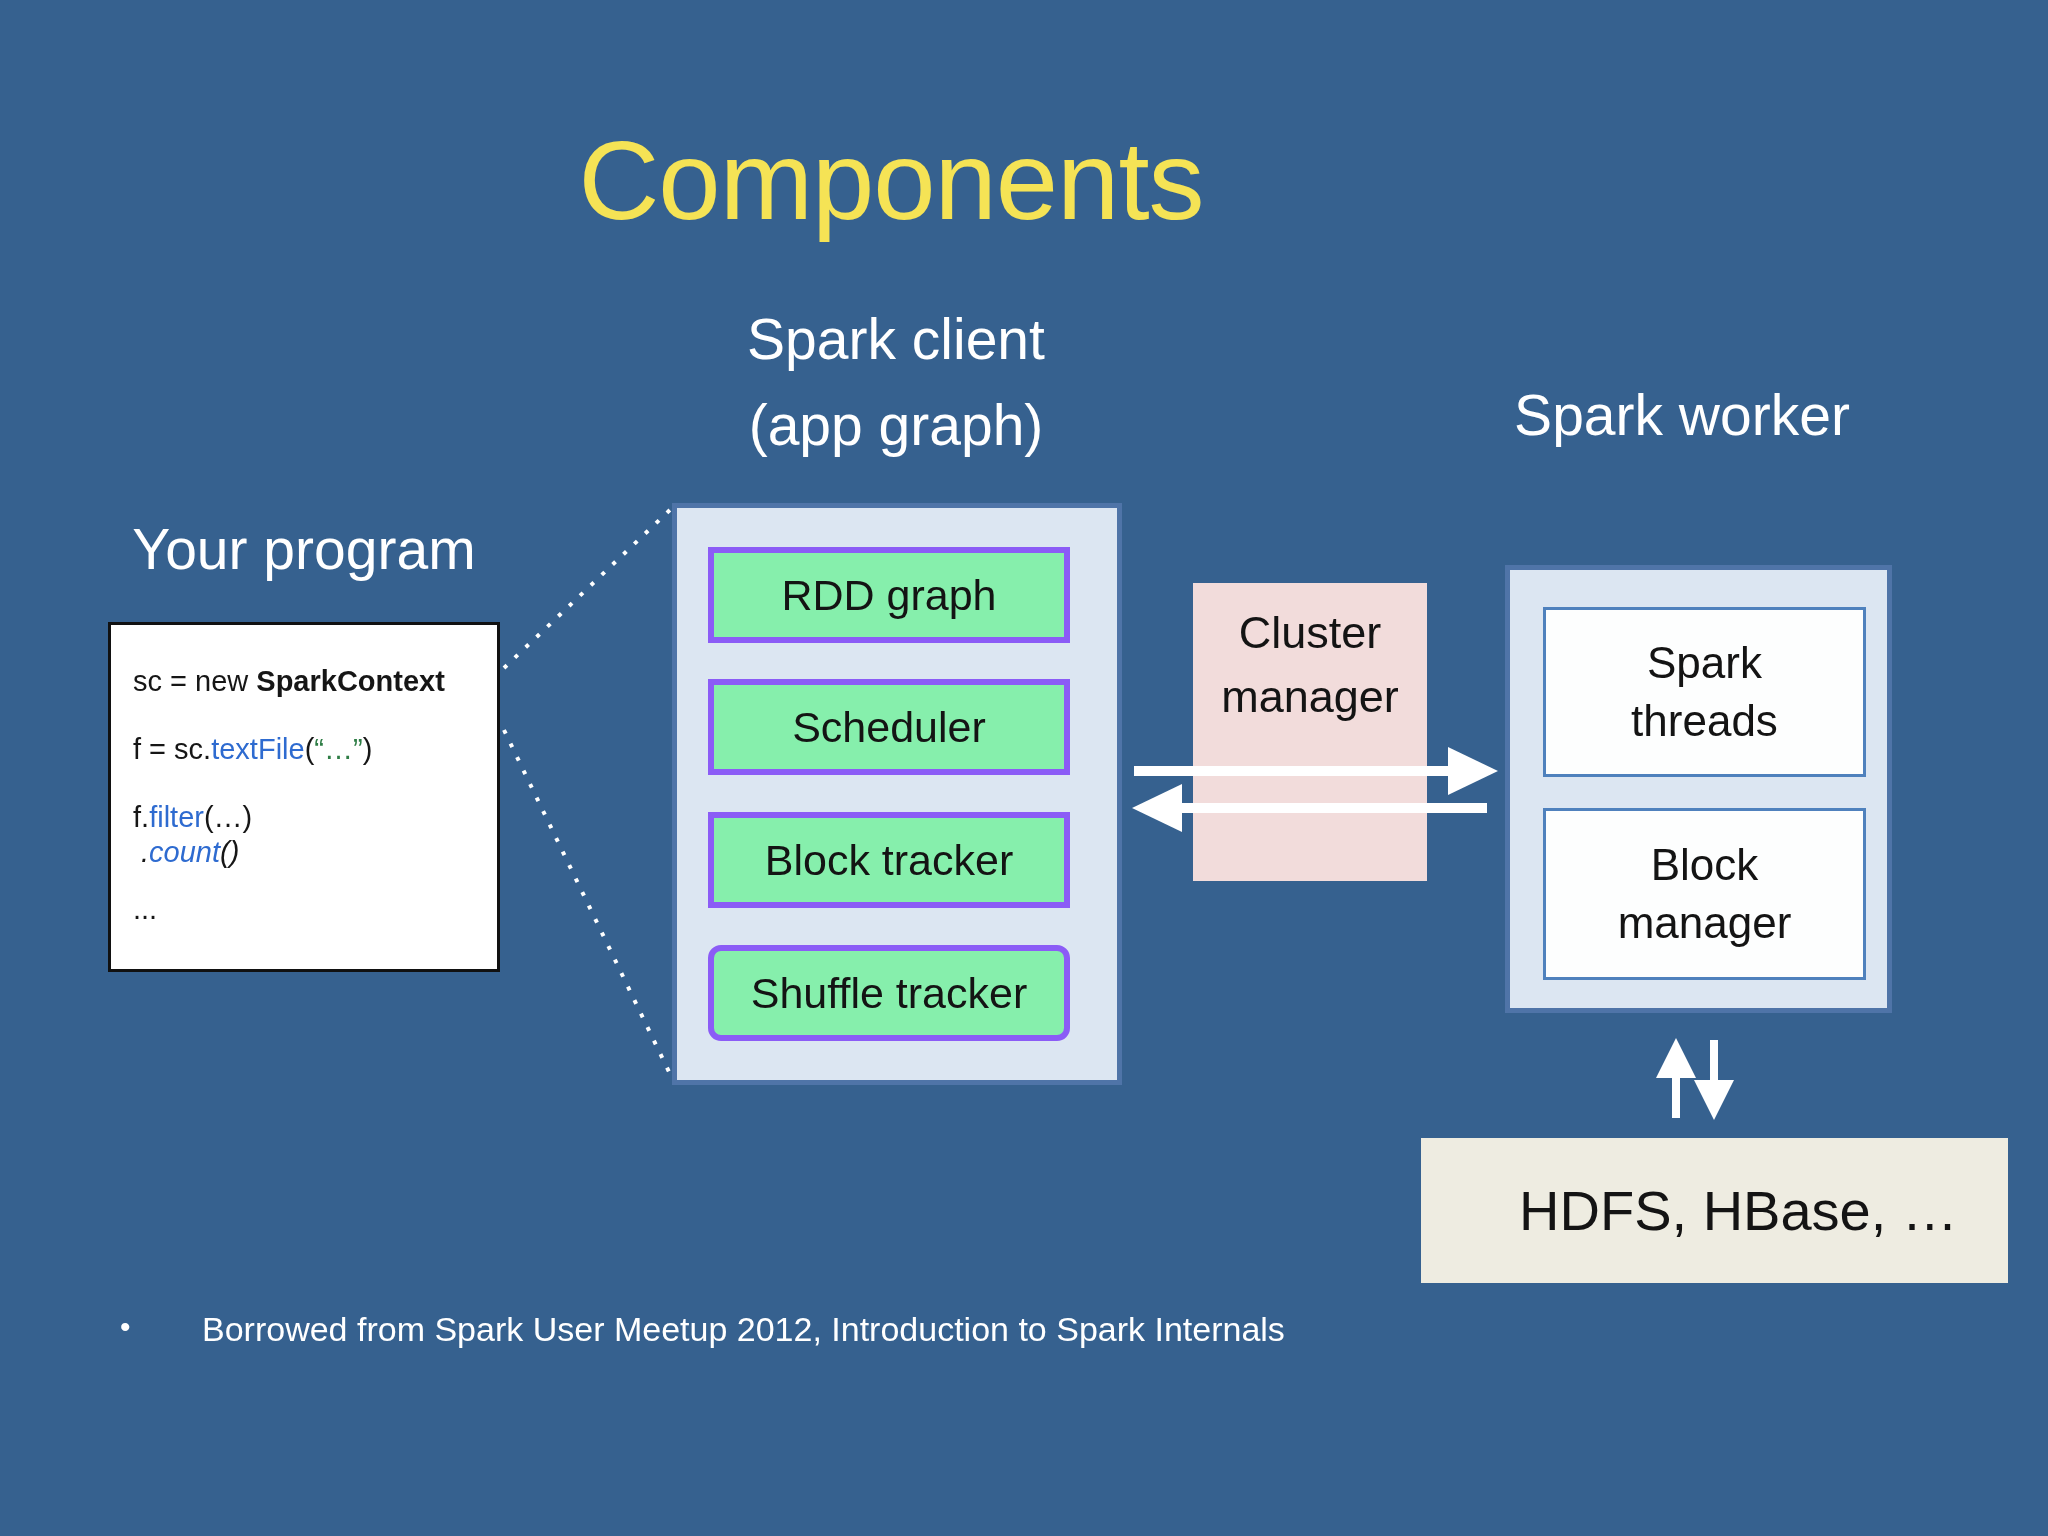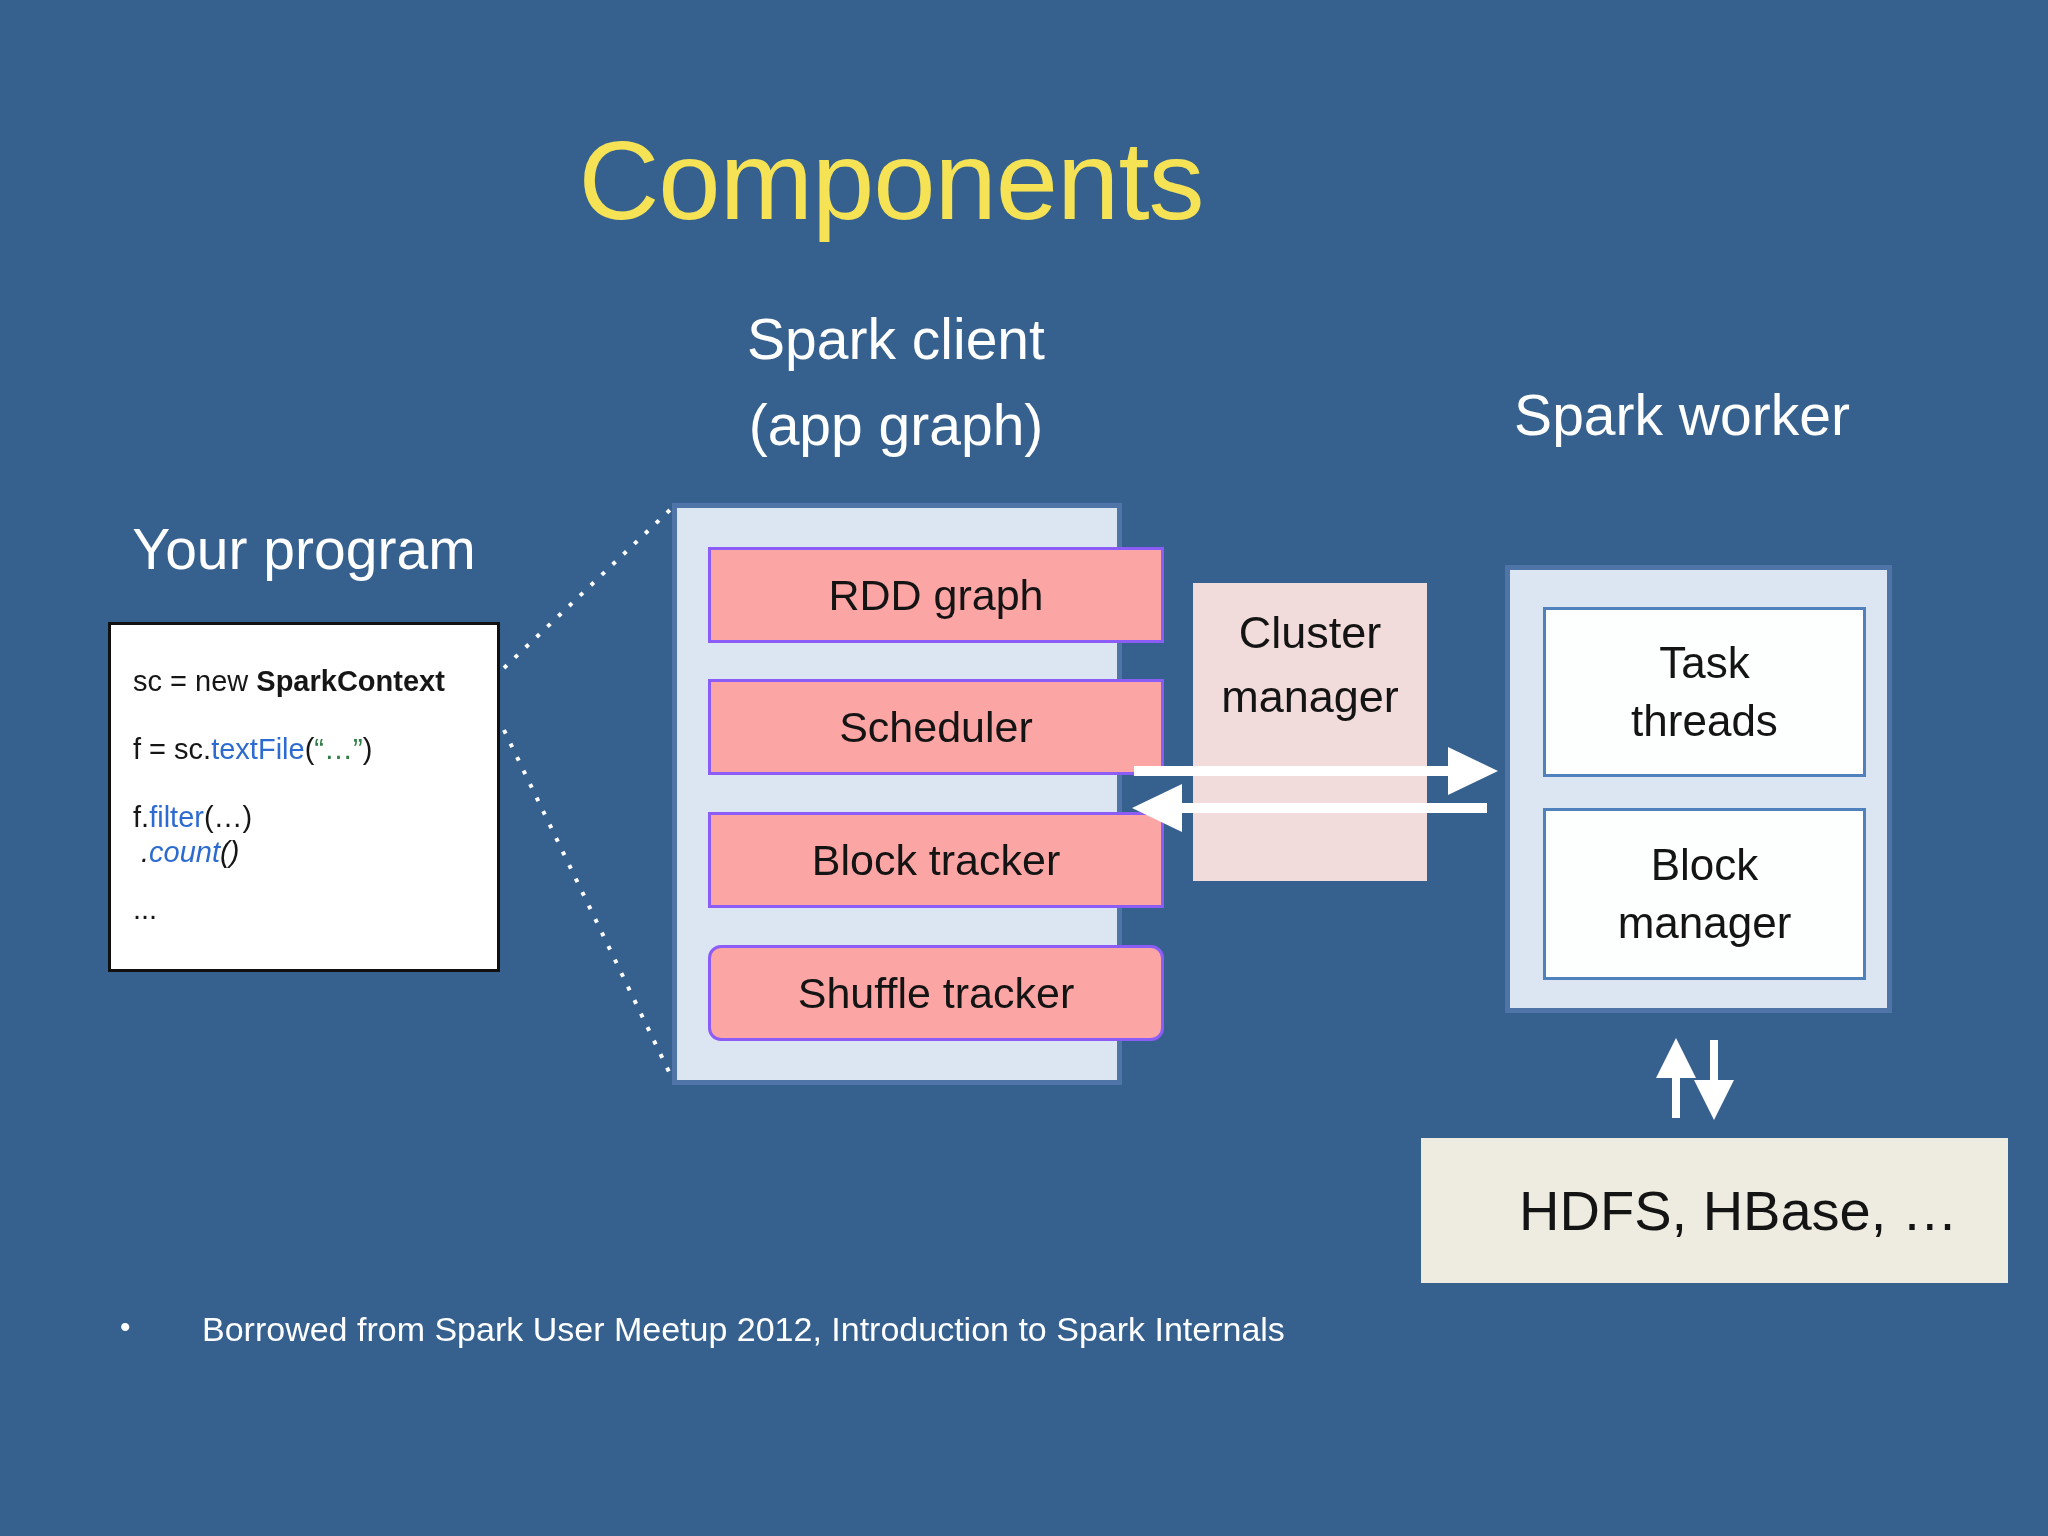--- a/index.html
+++ b/index.html
@@ -27,22 +27,22 @@
   .tok-bold{font-weight:bold;}
   .tok-method{color:#2e6bd0;}
   .tok-string{color:#2e7d45;}
 
   
   #client-box{
     left:672px;top:503px;width:450px;height:582px;box-sizing:border-box;
     background:#dce6f2;border:5px solid #4f74a8;
   }
   .component{
-    position:absolute;left:31px;width:456px;height:96px;box-sizing:border-box;
-    background:#fca5a5;border:3px solid #8b5cf6;
+    position:absolute;left:31px;width:362px;height:96px;box-sizing:border-box;
+    background:#86efac;border:6px solid #8b5cf6;
     display:flex;align-items:center;justify-content:center;
     font-size:43px;color:#141414;
   }
   #client-comp-0{top:39px;}
   #client-comp-1{top:171px;}
   #client-comp-2{top:304px;}
   #client-comp-3{top:437px;border-radius:13px;}
 
   
   #cluster-box{
@@ -115,21 +115,21 @@
     <div id="client-comp-3" class="component">Shuffle tracker</div>
   </div>
 
   <div id="cluster-box" class="abs">
     <div>Cluster</div>
     <div>manager</div>
   </div>
 
   <div id="worker-box" class="abs">
     <div id="worker-comp-0" class="worker-comp">
-      <div>Task</div>
+      <div>Spark</div>
       <div>threads</div>
     </div>
     <div id="worker-comp-1" class="worker-comp">
       <div>Block</div>
       <div>manager</div>
     </div>
   </div>
 
   <div id="storage-box" class="abs">
     <span>HDFS, HBase, …</span>

